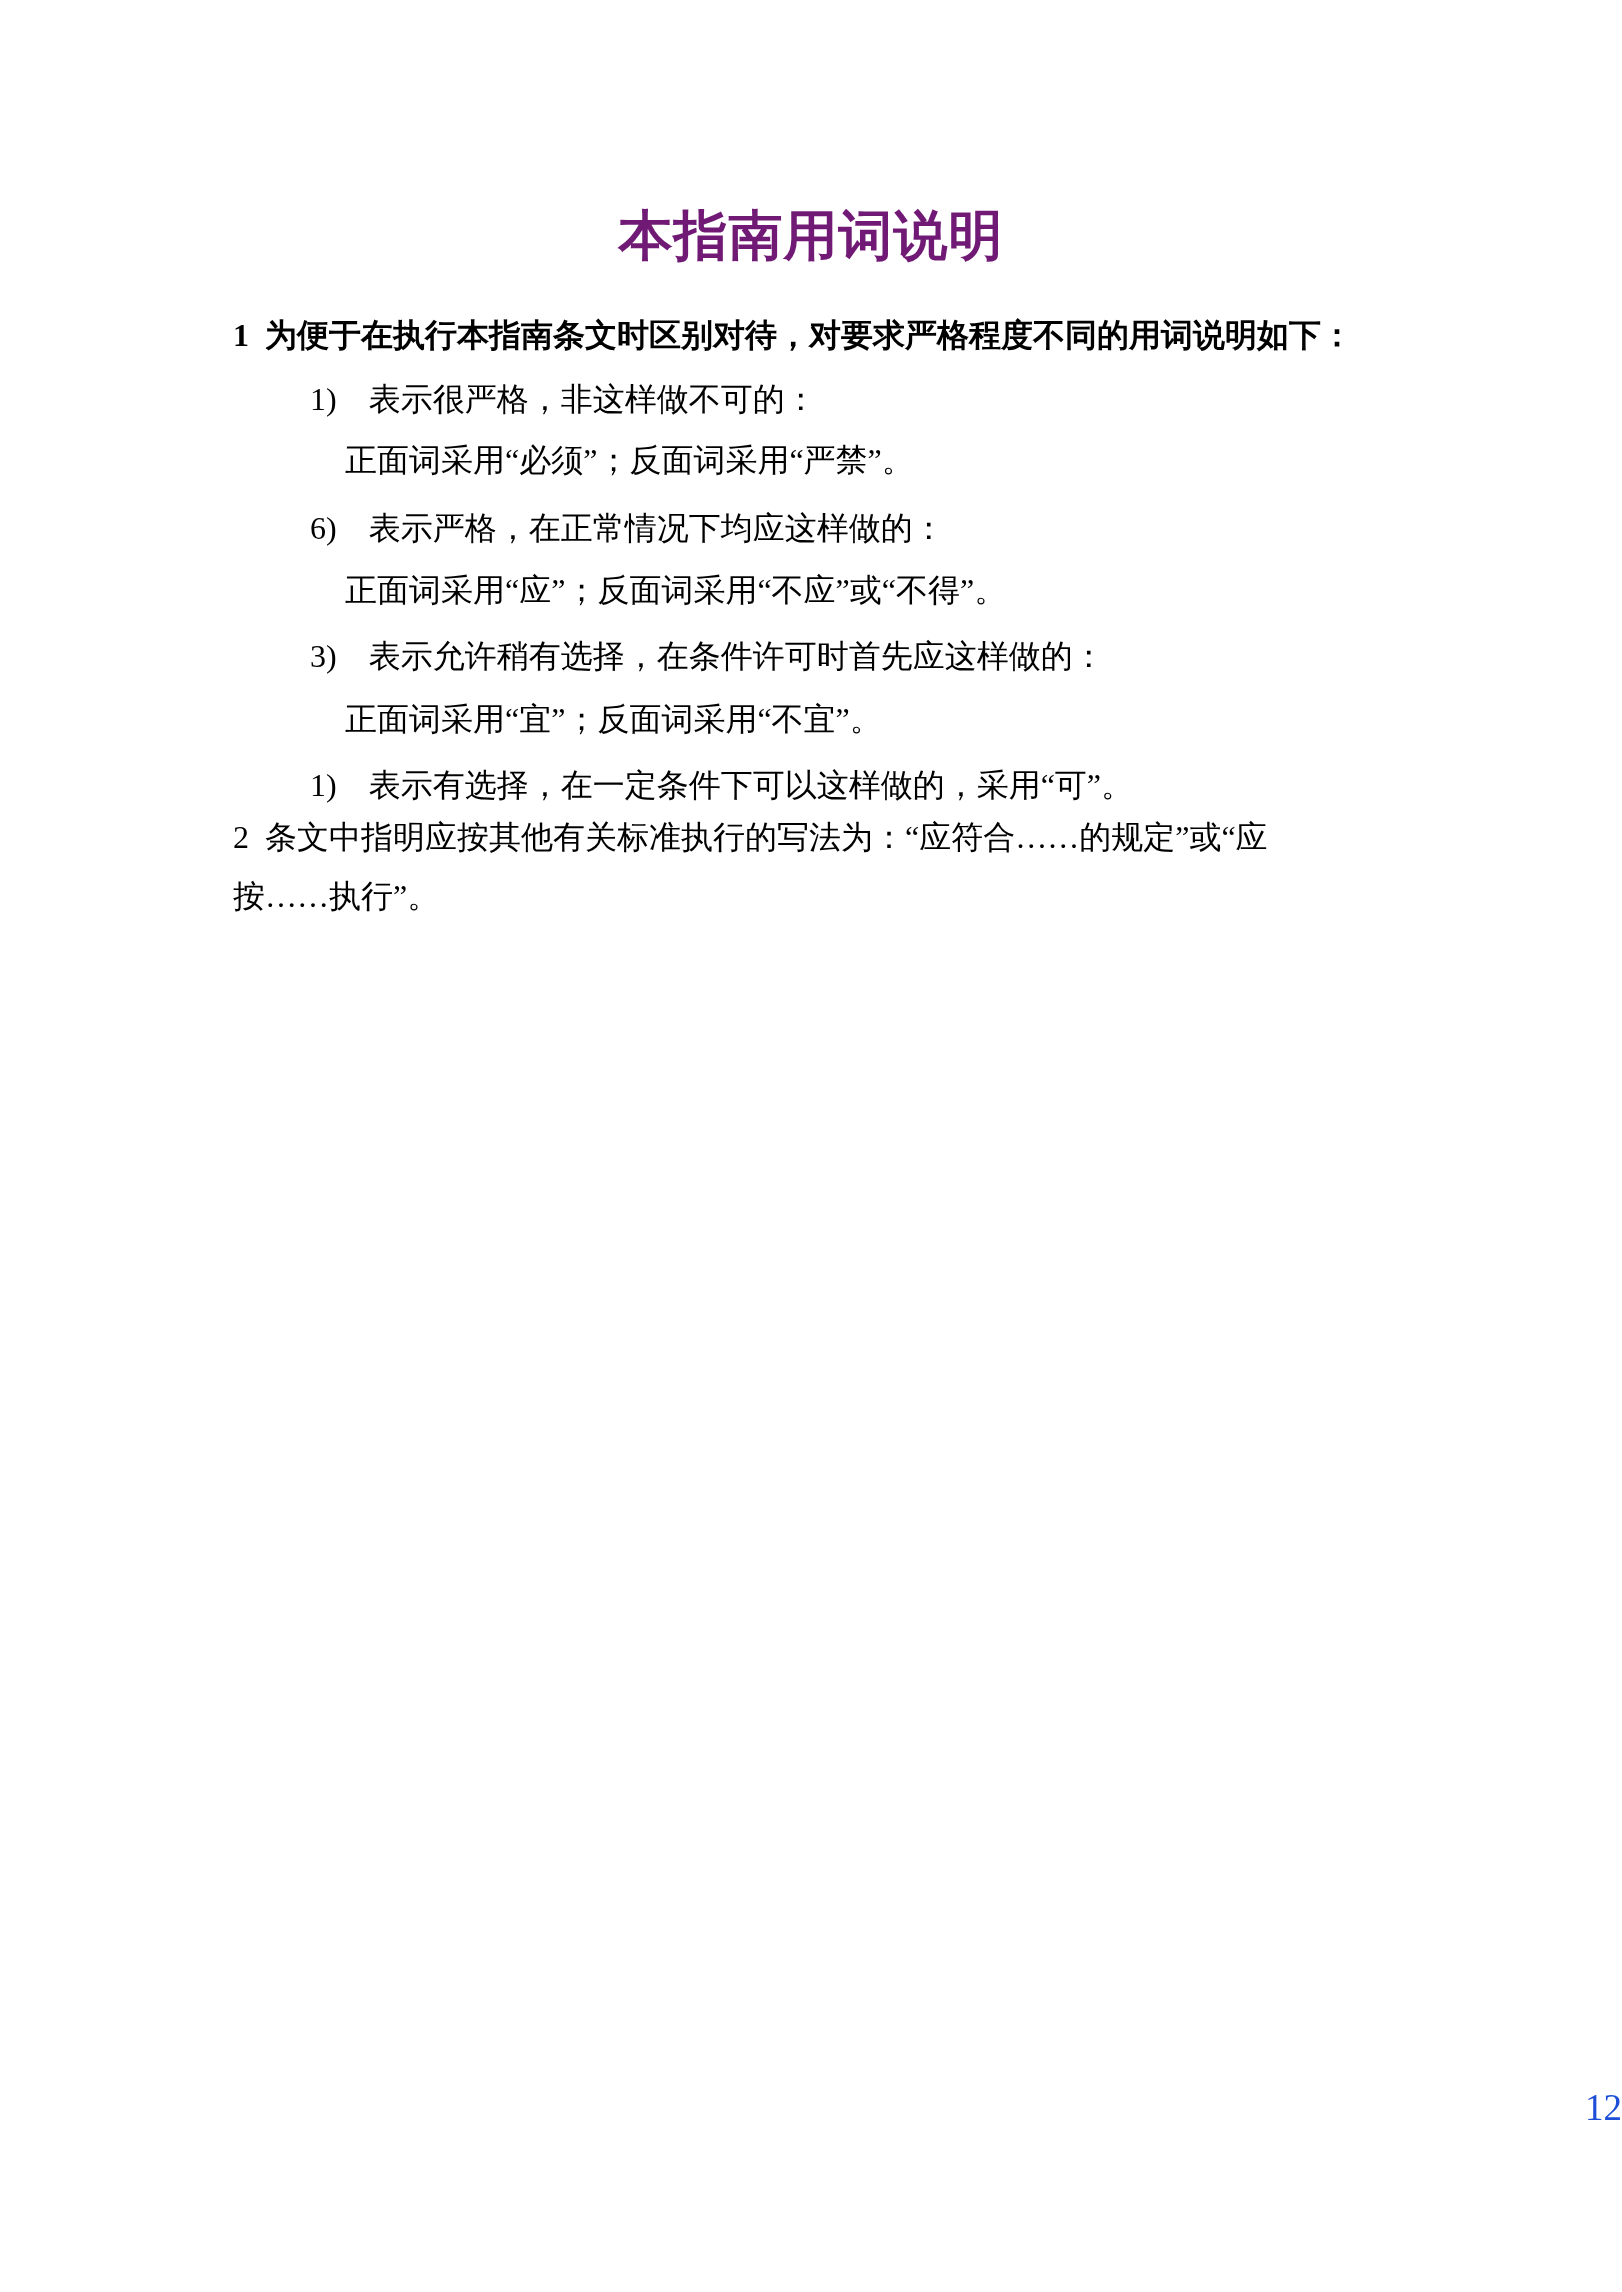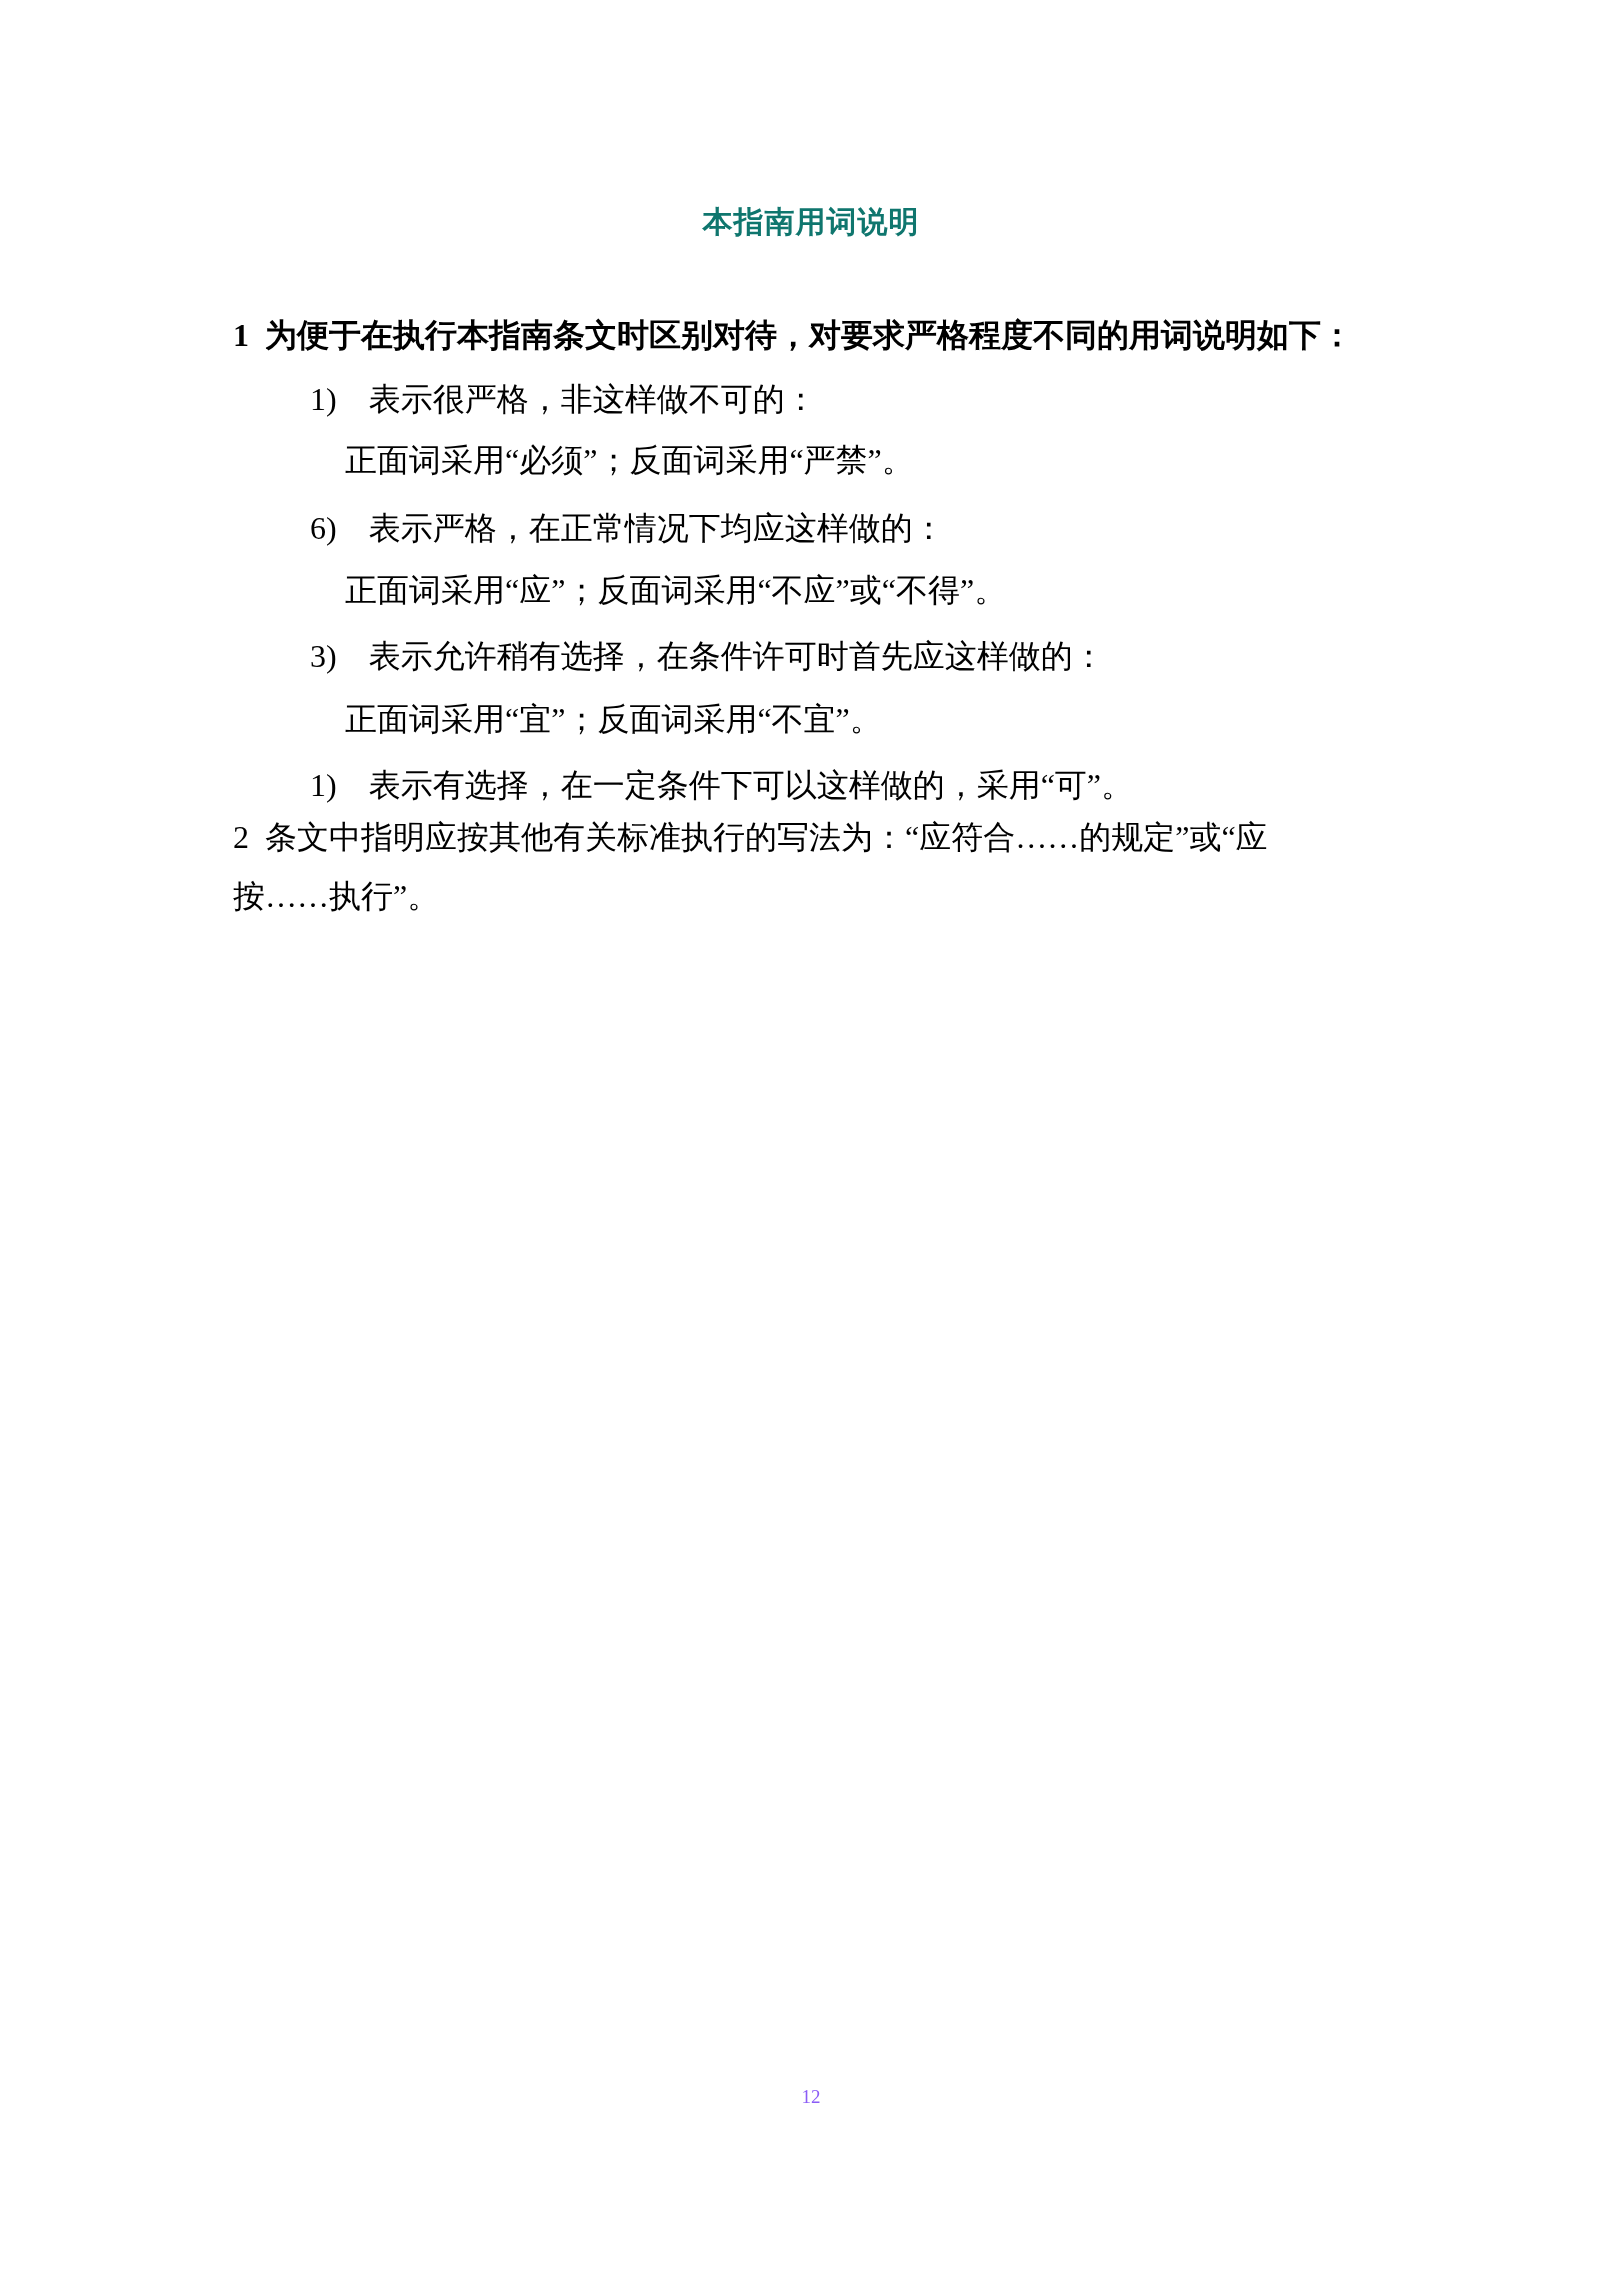--- a/index.html
+++ b/index.html
@@ -16,25 +16,25 @@
     font-family: "Liberation Serif", "DejaVu Serif", serif;
     color: #000000;
   }
   .doc-title {
     position: absolute;
     top: 204px;
     left: 0;
     width: 1622px;
     margin: 0;
     text-align: center;
-    font-size: 30px;
+    font-size: 54px;
     font-weight: bold;
     letter-spacing: 1px;
     line-height: 1.2;
-    color: #0f766e;
+    color: #701a75;
   }
   .line {
     position: absolute;
     font-size: 32px;
     line-height: 1.25;
     white-space: pre;
     color: #000000;
   }
   .indent-para { left: 233px; }
   .indent-item { left: 310px; }
@@ -47,23 +47,23 @@
   .line-5 { top: 636px; }
   .line-6 { top: 699px; }
   .line-7 { top: 765px; }
   .line-8 { top: 817px; text-align: right; }
   .line-9 { top: 876px; }
   .page-number {
     position: absolute;
     top: 2086px;
     left: 0;
     width: 1622px;
-    text-align: center;
-    font-size: 19px;
-    color: #8b5cf6;
+    text-align: right;
+    font-size: 37px;
+    color: #1d4ed8;
   }
 </style>
 </head>
 <body>
 
 <div class="page">
 
   <h1 class="doc-title">本指南用词说明</h1>
 
   <div class="line line-0 indent-para">1  为便于在执行本指南条文时区别对待，对要求严格程度不同的用词说明如下：</div>

